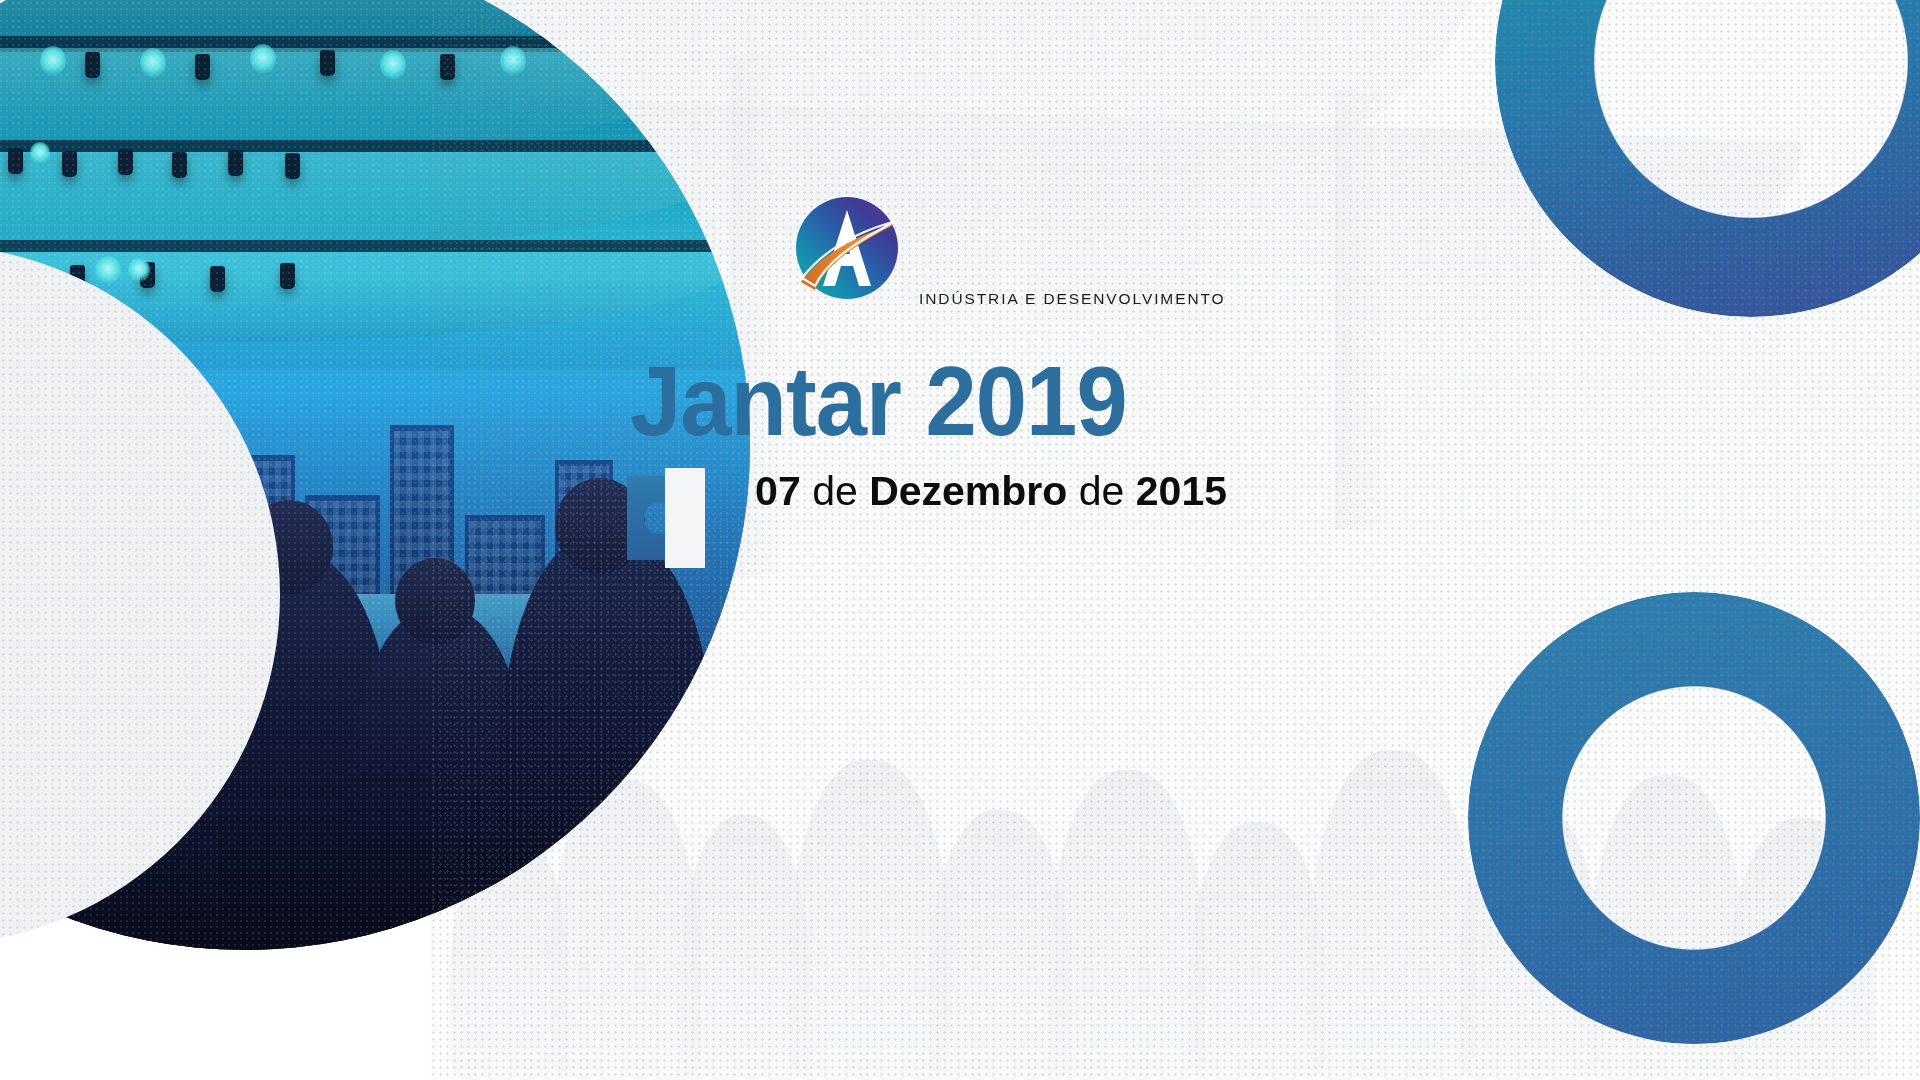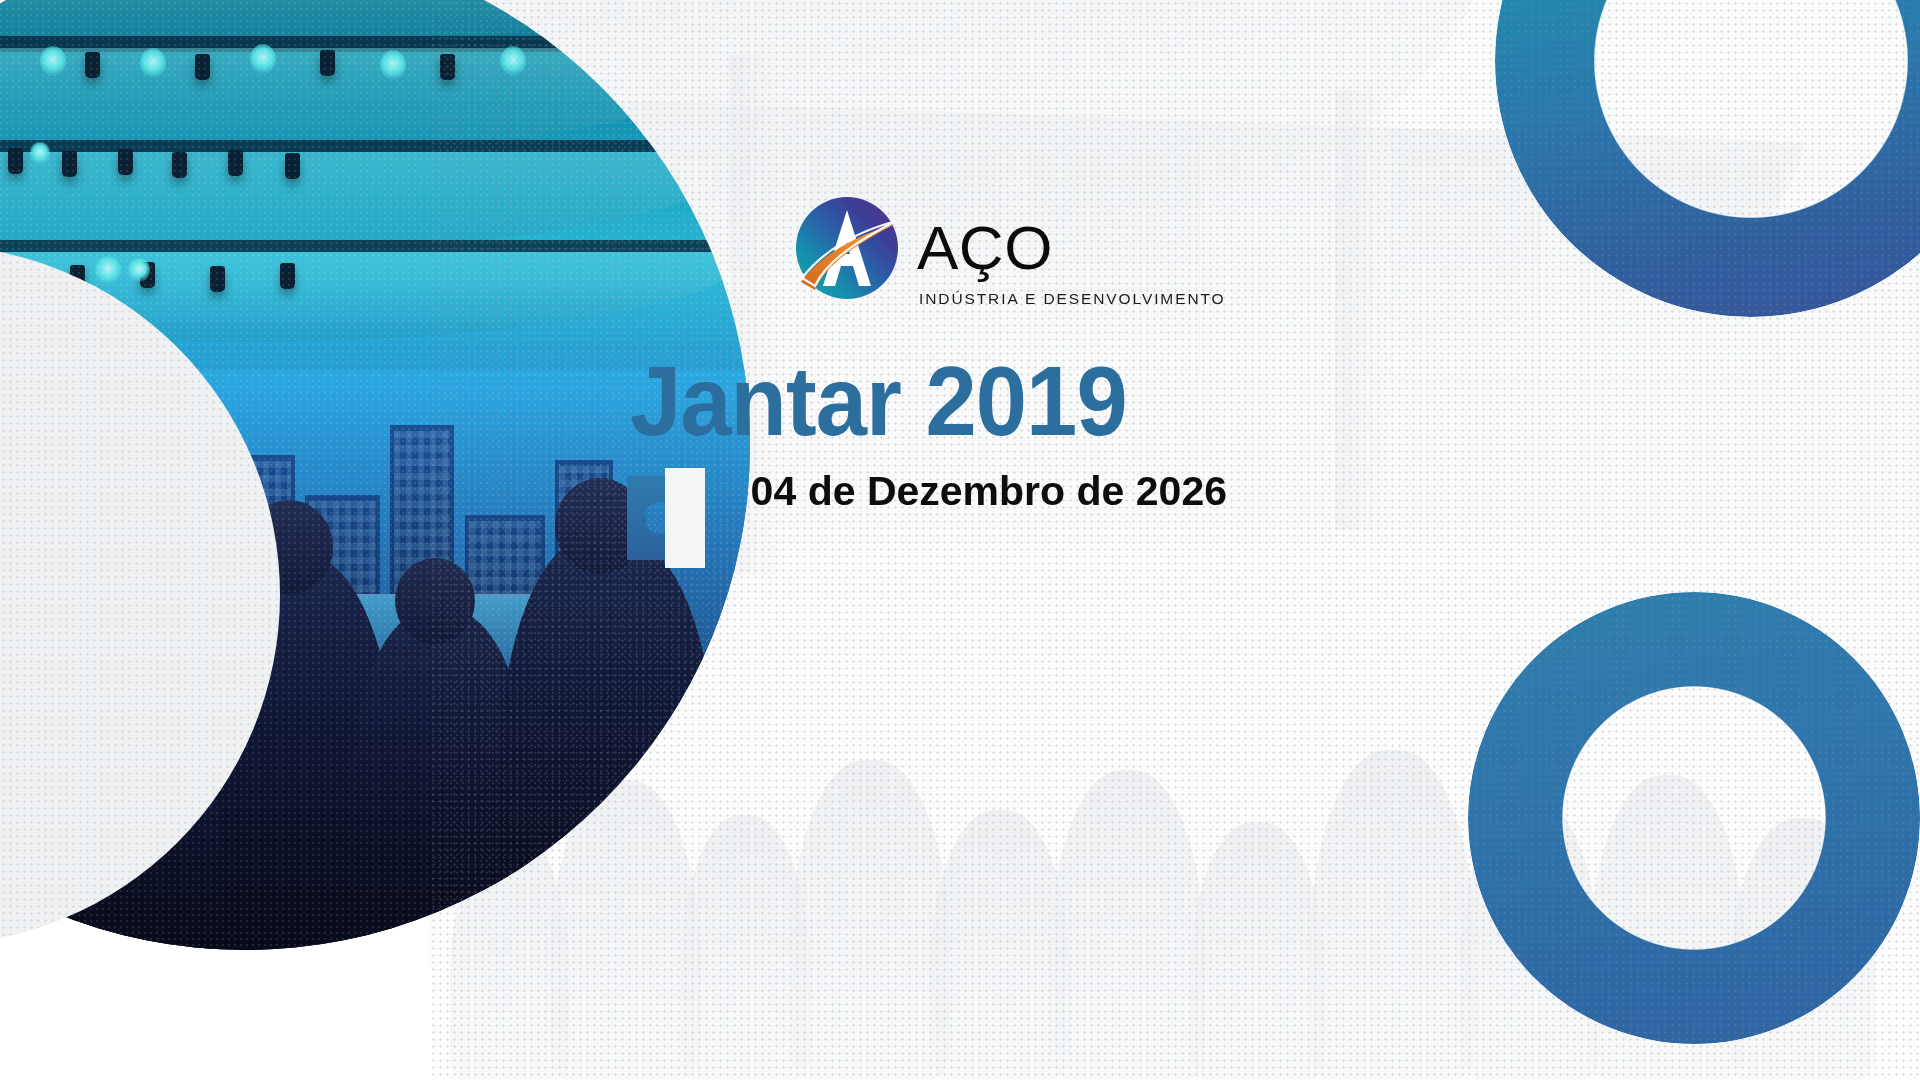--- a/index.html
+++ b/index.html
@@ -231,21 +231,21 @@
   }
   .arc-cut{
     position:absolute;left:38px;top:0;width:40px;height:100px;background:#f4f5f6;
   }
   .date-lines{
     position:absolute;left:70px;top:0;width:530px;text-align:right;
     color:#0d0d0d;white-space:nowrap;
   }
   .date-line{font-size:41px;line-height:1.17;}
   .b{font-weight:700;}
-  .l{font-weight:700;}
+  .l{font-weight:400;}
 
   
   .stage *{box-sizing:border-box;}
 </style>
 </head>
 <body>
 
 <div class="stage">
 
   <div class="photo-wash">
@@ -398,34 +398,33 @@
           <circle cx="52" cy="52" r="51" fill="url(#sphere)"></circle>
 
           <path d="M52 14 L76 90 L64 90 L58 70 L46 70 L40 90 L28 90 Z
                    M49 58 L55 58 L52 46 Z" fill="#ffffff" fill-rule="evenodd"></path>
 
           <path d="M6 86 C22 64, 52 42, 100 28 C58 50, 30 70, 20 94 Z" fill="url(#swoosh)"></path>
 
           <path d="M7 82 C24 60, 54 38, 101 25 C60 46, 31 66, 20 90 Z" fill="none" stroke="#ffffff" stroke-width="2.2" opacity=".95"></path>
         </svg>
       </div>
-      <div class="logo-word">AÇO</div>
     </div>
     <div class="logo-tag">INDÚSTRIA E DESENVOLVIMENTO</div>
   </div>
 
   <div class="headline">Jantar 2019</div>
 
   <div class="date-block">
     <div class="arc"></div>
     <div class="arc-cut"></div>
     <div class="date-lines">
       <div class="date-line">
-        <span class="b">04</span>
+        <span class="b">07</span>
         <span class="l">de</span>
         <span class="b">Dezembro</span>
         <span class="l">de</span>
-        <span class="b">2026</span>
+        <span class="b">2015</span>
       </div>
     </div>
   </div>
 
 </div>
 
 </body></html>

